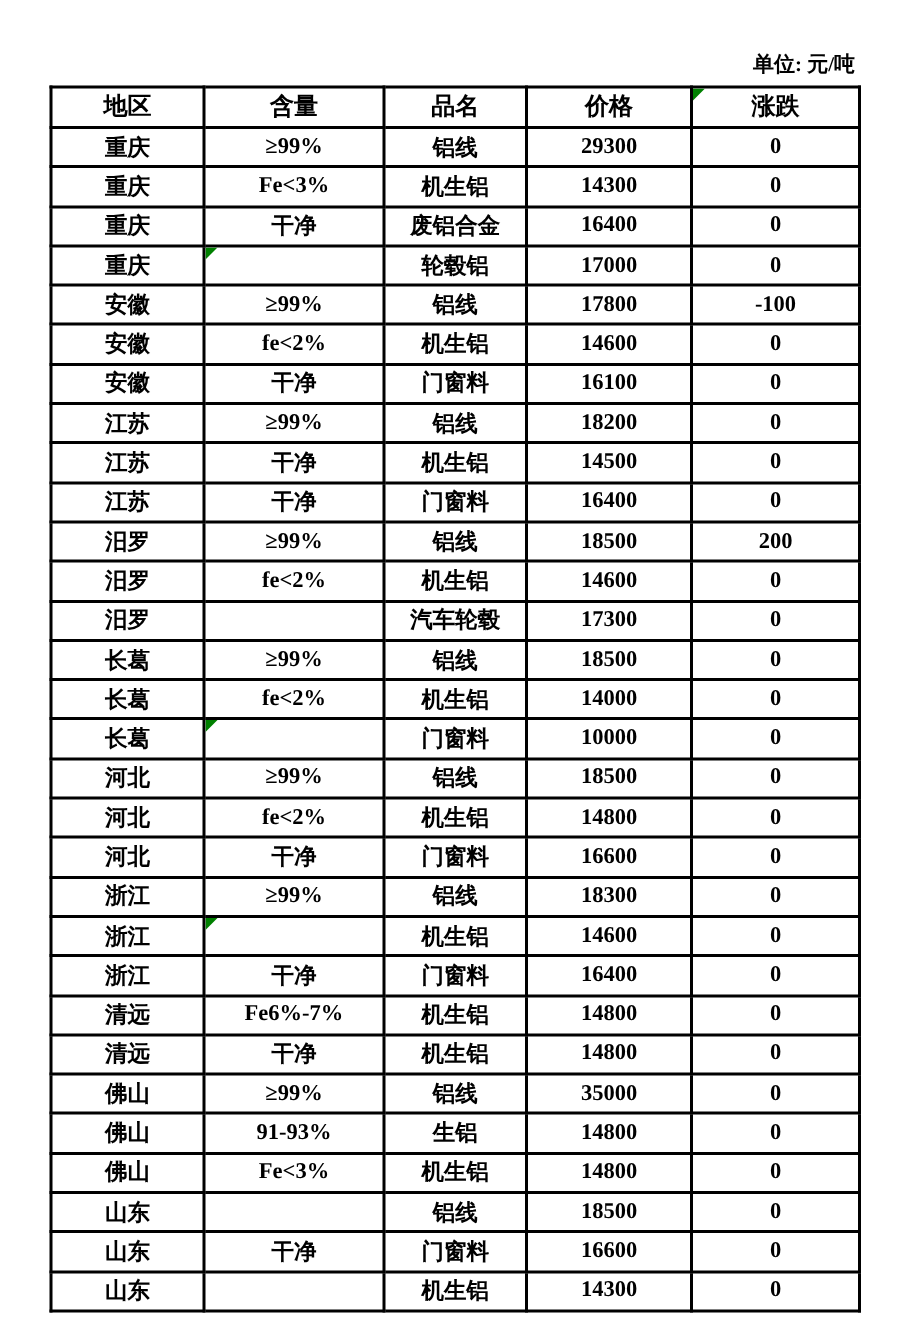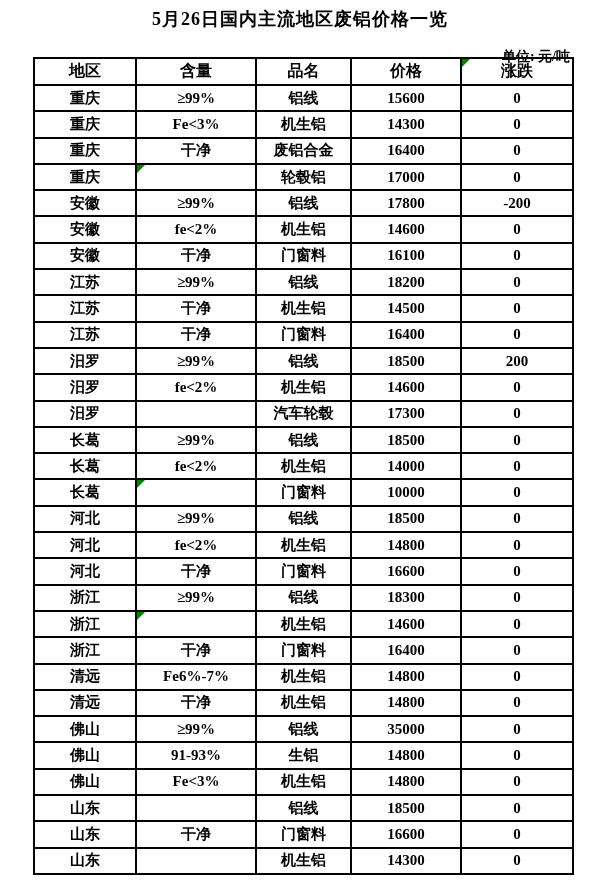--- a/index.html
+++ b/index.html
@@ -1,38 +1,37 @@
 <!DOCTYPE html>
 <html style="--marker: #008000;"><head>
 <meta charset="utf-8">
 <style>
   html,body{margin:0;padding:0;background:#ffffff;}
   body{width:600px;height:896px;overflow:hidden;
        font-family:"Liberation Serif","DejaVu Serif",serif;color:#000;}
   .page{position:relative;width:600px;height:896px;background:#fff;}
   .title{margin:0;padding-top:7px;text-align:center;
          font-size:18px;font-weight:bold;letter-spacing:1px;}
-  .unit{position:absolute;top:48px;right:30px;
+  .unit{position:absolute;top:34px;right:30px;
         font-size:14px;font-weight:bold;}
   table.price{position:absolute;left:33px;top:57px;width:539px;
               border-collapse:collapse;table-layout:fixed;}
   th,td{border:2px solid #000;text-align:center;vertical-align:middle;
         padding:0;position:relative;font-weight:bold;font-size:15px;
         overflow:hidden;white-space:nowrap;}
   thead th{height:25px;font-size:16px;margin-left:28px;}
   tbody td{height:24.3px;}
   .marker{position:absolute;top:0;left:0;width:0;height:0;
           border-top:8px solid var(--marker,#008000);
           border-right:8px solid transparent;}
 </style>
 </head>
 <body>
 
 <div class="page">
-  <h1 class="title">5月26日国内主流地区废铝价格一览</h1>
   <div class="unit">单位: 元/吨</div>
 
   <table class="price">
     <colgroup>
       <col style="width:102px">
       <col style="width:120px">
       <col style="width:95px">
       <col style="width:110px">
       <col style="width:112px">
     </colgroup>
@@ -43,21 +42,21 @@
         <th>品名</th>
         <th>价格</th>
         <th>涨跌<span class="marker"></span></th>
       </tr>
     </thead>
     <tbody id="rows">
         <tr>
           <td>重庆</td>
           <td>≥99%</td>
           <td>铝线</td>
-          <td>15600</td>
+          <td>29300</td>
           <td>0</td>
         </tr>
         <tr>
           <td>重庆</td>
           <td>Fe&lt;3%</td>
           <td>机生铝</td>
           <td>14300</td>
           <td>0</td>
         </tr>
         <tr>
@@ -74,21 +73,21 @@
           </td>
           <td>轮毂铝</td>
           <td>17000</td>
           <td>0</td>
         </tr>
         <tr>
           <td>安徽</td>
           <td>≥99%</td>
           <td>铝线</td>
           <td>17800</td>
-          <td>-200</td>
+          <td>-100</td>
         </tr>
         <tr>
           <td>安徽</td>
           <td>fe&lt;2%</td>
           <td>机生铝</td>
           <td>14600</td>
           <td>0</td>
         </tr>
         <tr>
           <td>安徽</td>

